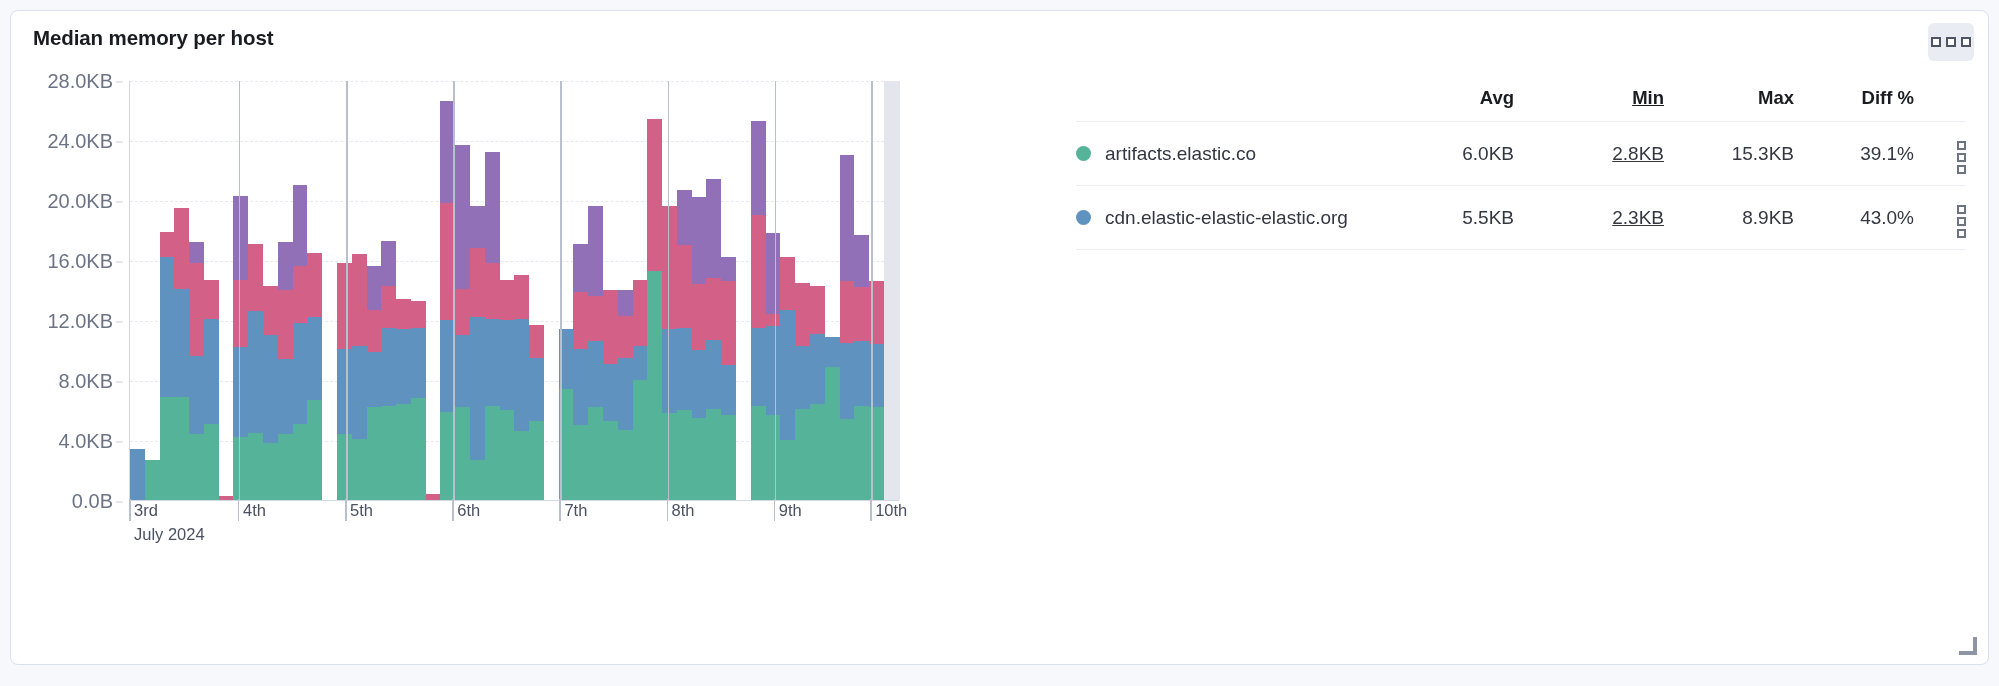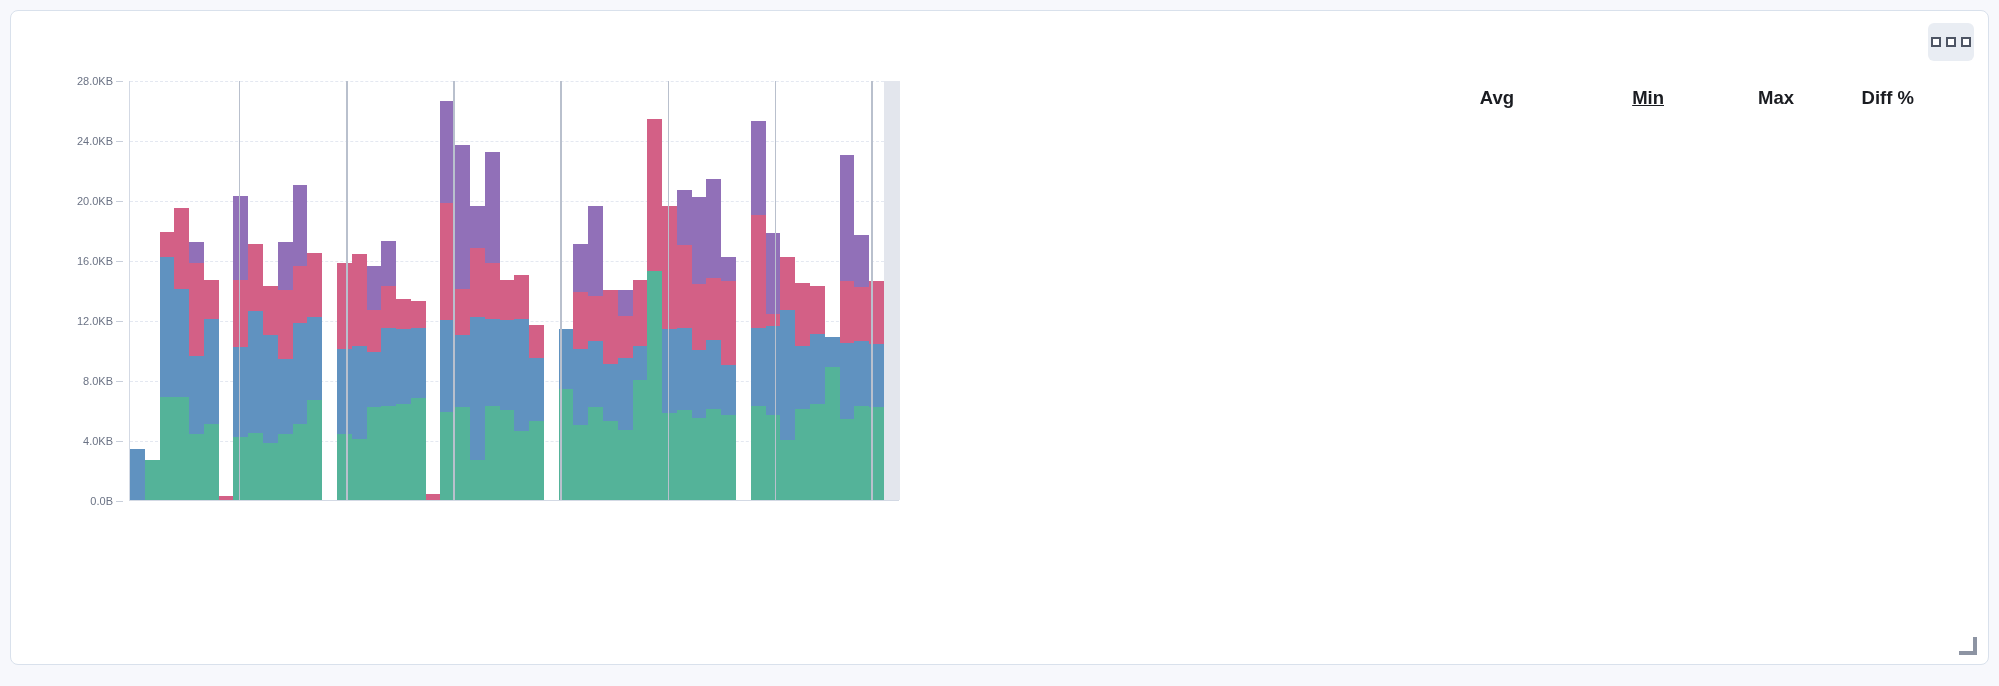--- a/index.html
+++ b/index.html
@@ -82,21 +82,21 @@
   }
   .y-axis {
     position: absolute;
     left: 0; top: 16px;
     width: 108px; height: 420px;
   }
   .y-tick {
     position: absolute;
     right: 14px;
     transform: translateY(-50%);
-    font-size: 11px;
+    font-size: 20px;
     color: #6b7385;
     white-space: nowrap;
     text-align: right;
   }
   .y-tick:after {
     content: "";
     position: absolute;
     right: -10px; top: 50%;
     width: 7px; height: 1px;
     background: #c9cfdb;
@@ -233,20 +233,23 @@
     border: 2px solid #6b7385;
     background: #fff;
   }
 </style>
 </head>
 <body>
 
 <div id="root">
   <div class="panel">
 
+    <div class="panel-header">
+      <div class="panel-title">Median memory per host</div>
+    </div>
 
     <div class="panel-menu-btn">
       <span class="dot"></span>
       <span class="dot"></span>
       <span class="dot"></span>
     </div>
 
     <div class="body-area">
 
       <div class="chart-wrap">
@@ -534,35 +537,80 @@
               <div class="day-sep" style="left: 108.955px;"></div>
               <div class="day-sep" style="left: 216.062px;"></div>
               <div class="day-sep" style="left: 323.246px;"></div>
               <div class="day-sep" style="left: 430.43px;"></div>
               <div class="day-sep" style="left: 537.537px;"></div>
               <div class="day-sep" style="left: 644.721px;"></div>
               <div class="day-sep" style="left: 741.125px;"></div>
             </div>
           <div class="partial-band" id="partial-band" style="left: 754px; width: 16px;"></div>
         </div>
+        <div class="x-axis" id="x-axis">
+            <div class="x-tick" style="left: 0px;"><span class="tick-line"></span>3rd</div>
+            <div class="x-tick" style="left: 108.955px;"><span class="tick-line"></span>4th</div>
+            <div class="x-tick" style="left: 216.062px;"><span class="tick-line"></span>5th</div>
+            <div class="x-tick" style="left: 323.246px;"><span class="tick-line"></span>6th</div>
+            <div class="x-tick" style="left: 430.43px;"><span class="tick-line"></span>7th</div>
+            <div class="x-tick" style="left: 537.537px;"><span class="tick-line"></span>8th</div>
+            <div class="x-tick" style="left: 644.721px;"><span class="tick-line"></span>9th</div>
+            <div class="x-tick" style="left: 741.125px;"><span class="tick-line"></span>10th</div>
+            <div class="x-sub" style="left: 0px;">July 2024</div>
+          </div>
       </div>
 
       <div class="legend">
         <table class="legend-table">
           <thead>
             <tr>
               <th class="th-name"></th>
               <th class="col-avg">Avg</th>
               <th class="col-min">Min</th>
               <th class="col-max">Max</th>
               <th class="col-diff">Diff %</th>
               <th class="th-handle"></th>
             </tr>
           </thead>
           <tbody id="legend-body">
+              <tr>
+                <td class="td-name">
+                  <span class="series-cell">
+                    <span class="swatch" style="background:#54B399"></span>
+                    <span>artifacts.elastic.co</span>
+                  </span>
+                </td>
+                <td class="col-avg">6.0KB</td>
+                <td class="col-min">2.8KB</td>
+                <td class="col-max">15.3KB</td>
+                <td class="col-diff">39.1%</td>
+                <td><span class="handle">
+                    <span class="hdot"></span>
+                    <span class="hdot"></span>
+                    <span class="hdot"></span>
+                  </span></td>
+              </tr>
+              <tr>
+                <td class="td-name">
+                  <span class="series-cell">
+                    <span class="swatch" style="background:#6092C0"></span>
+                    <span>cdn.elastic-elastic-elastic.org</span>
+                  </span>
+                </td>
+                <td class="col-avg">5.5KB</td>
+                <td class="col-min">2.3KB</td>
+                <td class="col-max">8.9KB</td>
+                <td class="col-diff">43.0%</td>
+                <td><span class="handle">
+                    <span class="hdot"></span>
+                    <span class="hdot"></span>
+                    <span class="hdot"></span>
+                  </span></td>
+              </tr>
             </tbody>
         </table>
       </div>
 
     </div>
 
     <div class="resize-handle"></div>
   </div>
 </div>
 

